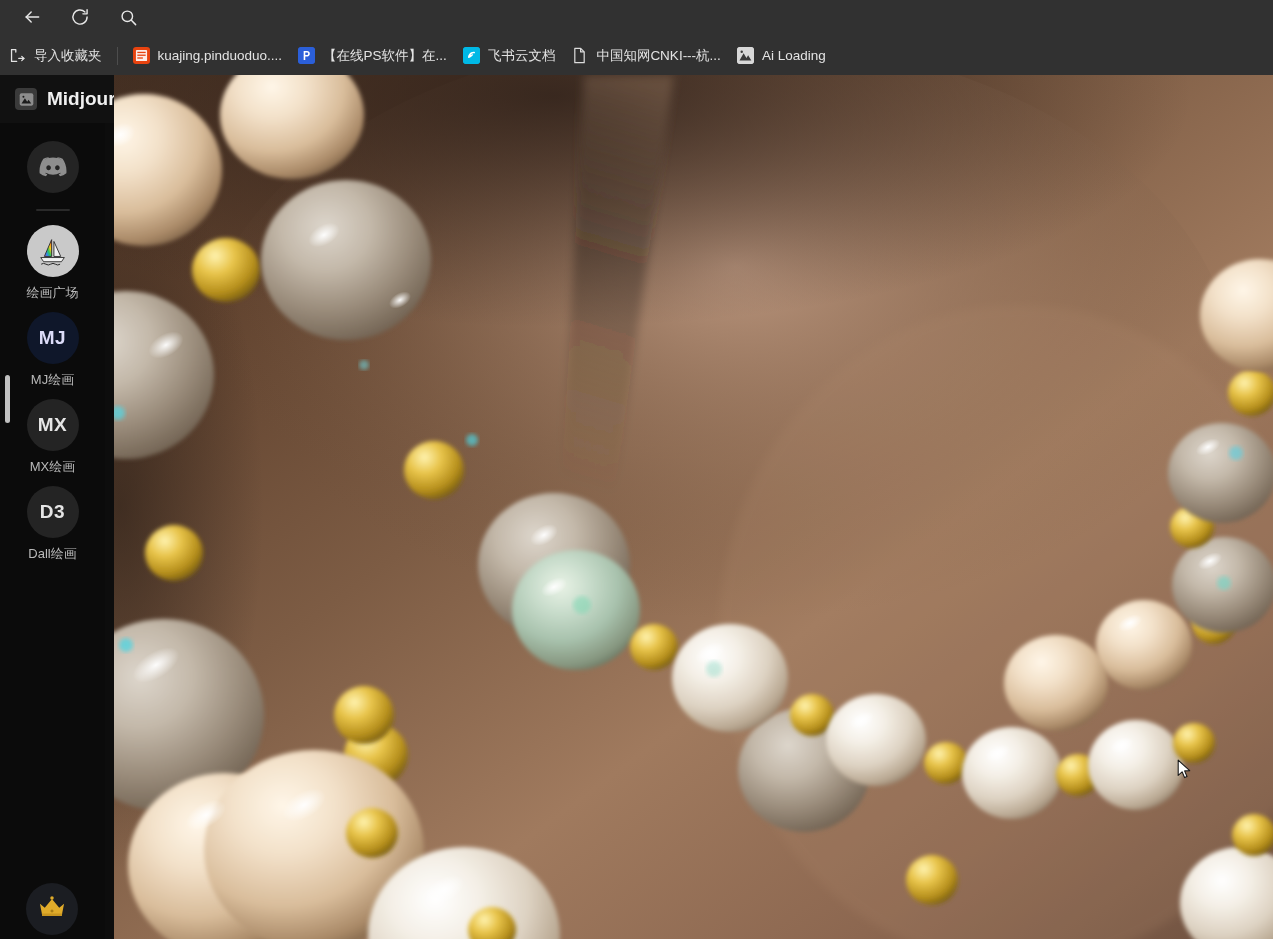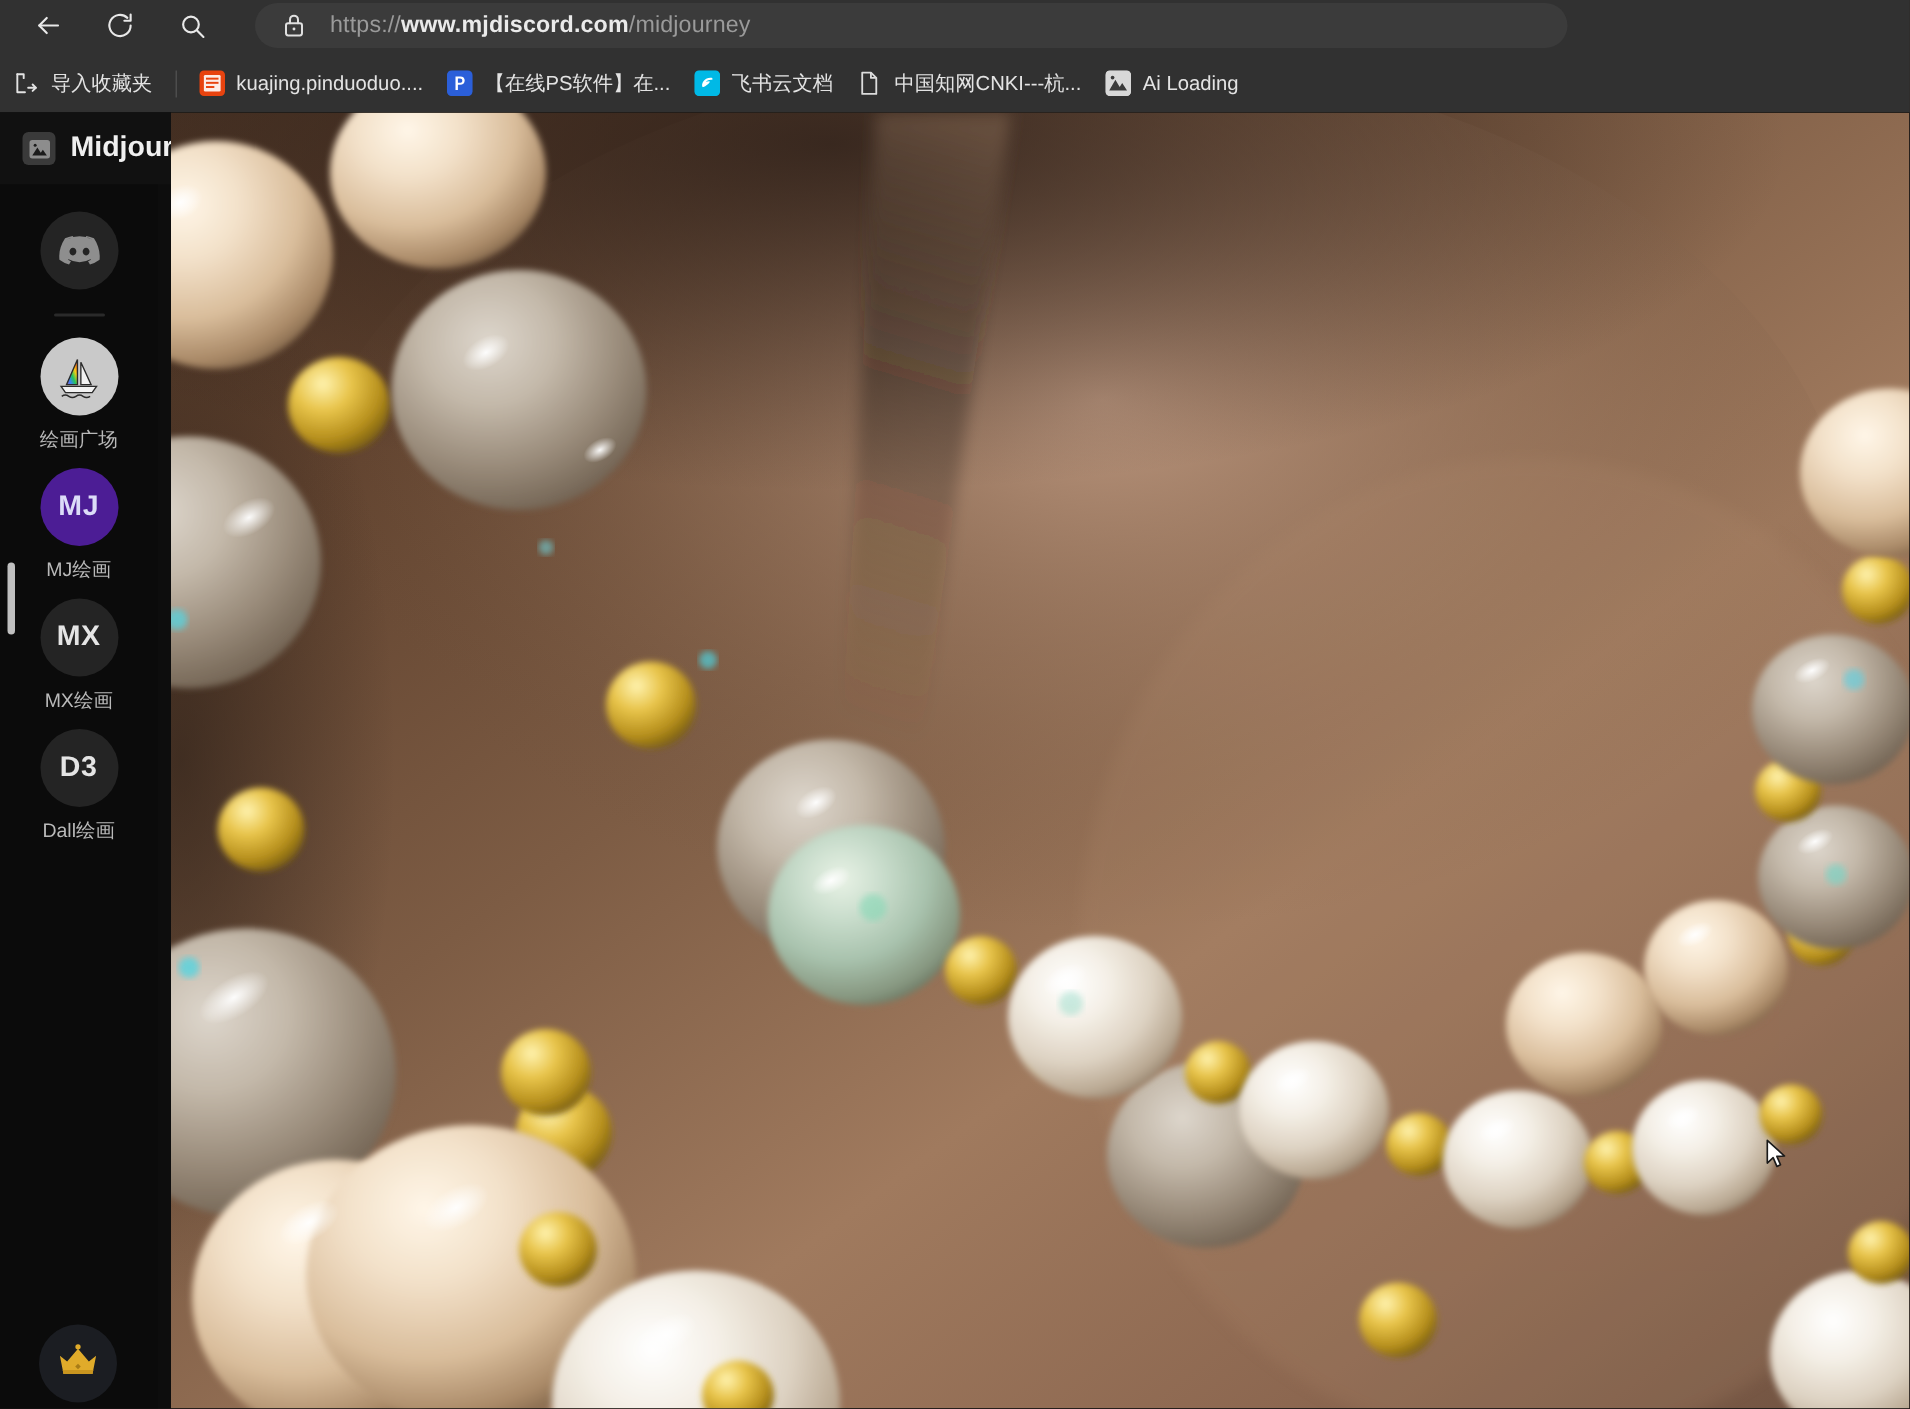--- a/index.html
+++ b/index.html
@@ -110,21 +110,21 @@
     display: flex; flex-direction: column; align-items: center;
     margin-bottom: 10px; cursor: pointer;
   }
   .rail-avatar {
     width: 52px; height: 52px; border-radius: 50%;
     background: #242424;
     display: flex; align-items: center; justify-content: center;
     color: #e5e5e5; font-size: 19px; font-weight: bold;
     letter-spacing: .5px; overflow: hidden;
   }
-  .rail-avatar.blue { background: #4c1d95; color: #dcdcf8; }
+  .rail-avatar.blue { background: #0f172a; color: #dcdcf8; }
   .rail-avatar.light { background: #c9c9c9; }
   .rail-label {
     margin-top: 7px; font-size: 13px; color: #b9b9b9;
     font-family: "Liberation Sans", "DejaVu Sans", sans-serif;
   }
   #rail-divider {
     width: 34px; height: 2px; background: #2a2a2a;
     margin: 6px 0 14px 0; border-radius: 1px;
   }
   #sidebar-scroll-thumb {
@@ -175,30 +175,20 @@
       </svg>
     </div>
 
     <div class="nav-btn" id="nav-search">
       <svg width="19" height="19" viewBox="0 0 24 24" fill="none" stroke="#e8e8e8" stroke-width="1.8" stroke-linecap="round">
         <circle cx="10.5" cy="10.5" r="6.6"></circle>
         <line x1="15.6" y1="15.6" x2="21" y2="21"></line>
       </svg>
     </div>
 
-    <div id="url-bar">
-      <span id="lock-icon">
-        <svg width="16" height="18" viewBox="0 0 18 20" fill="none" stroke="#e0e0e0" stroke-width="1.5" stroke-linecap="round" stroke-linejoin="round">
-          <rect x="3" y="8.3" width="12" height="9.2" rx="1.6"></rect>
-          <path d="M6 8.3V5.6a3 3 0 0 1 6 0v2.7"></path>
-          <circle cx="9" cy="12.6" r="1.1" fill="#e0e0e0" stroke="none"></circle>
-        </svg>
-      </span>
-      <span id="url-text"><span>https://</span><span class="host">www.mjdiscord.com</span><span>/midjourney</span></span>
-    </div>
   </div>
 
   <div id="bookmark-bar">
 
     <div class="bm">
       <span class="bm-ico">
         <svg width="17" height="17" viewBox="0 0 20 20" fill="none" stroke="#e3e3e3" stroke-width="1.5" stroke-linecap="round" stroke-linejoin="round">
           <path d="M3 3h5v3"></path>
             <path d="M3 3v14h6"></path>
           <path d="M11.5 13.5h6"></path>

